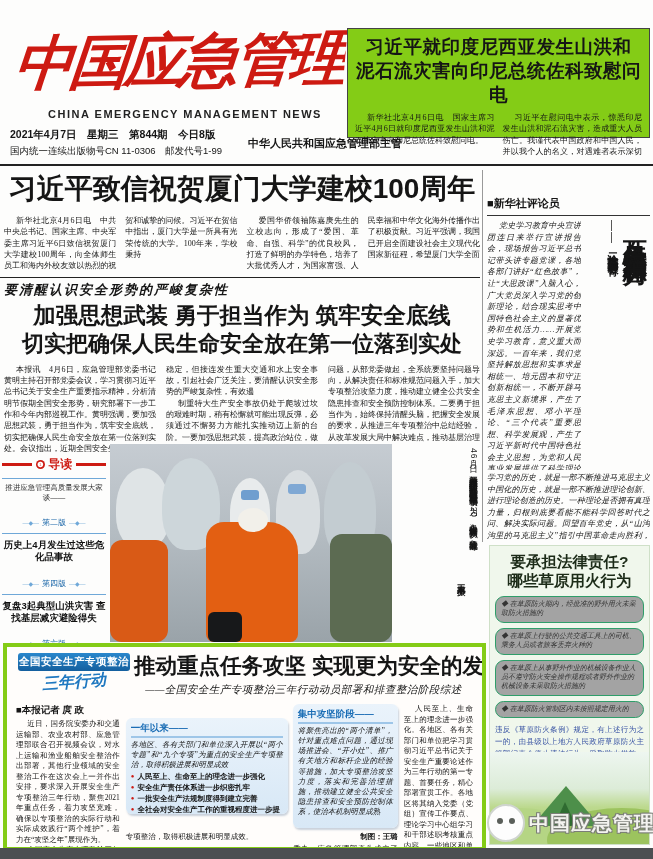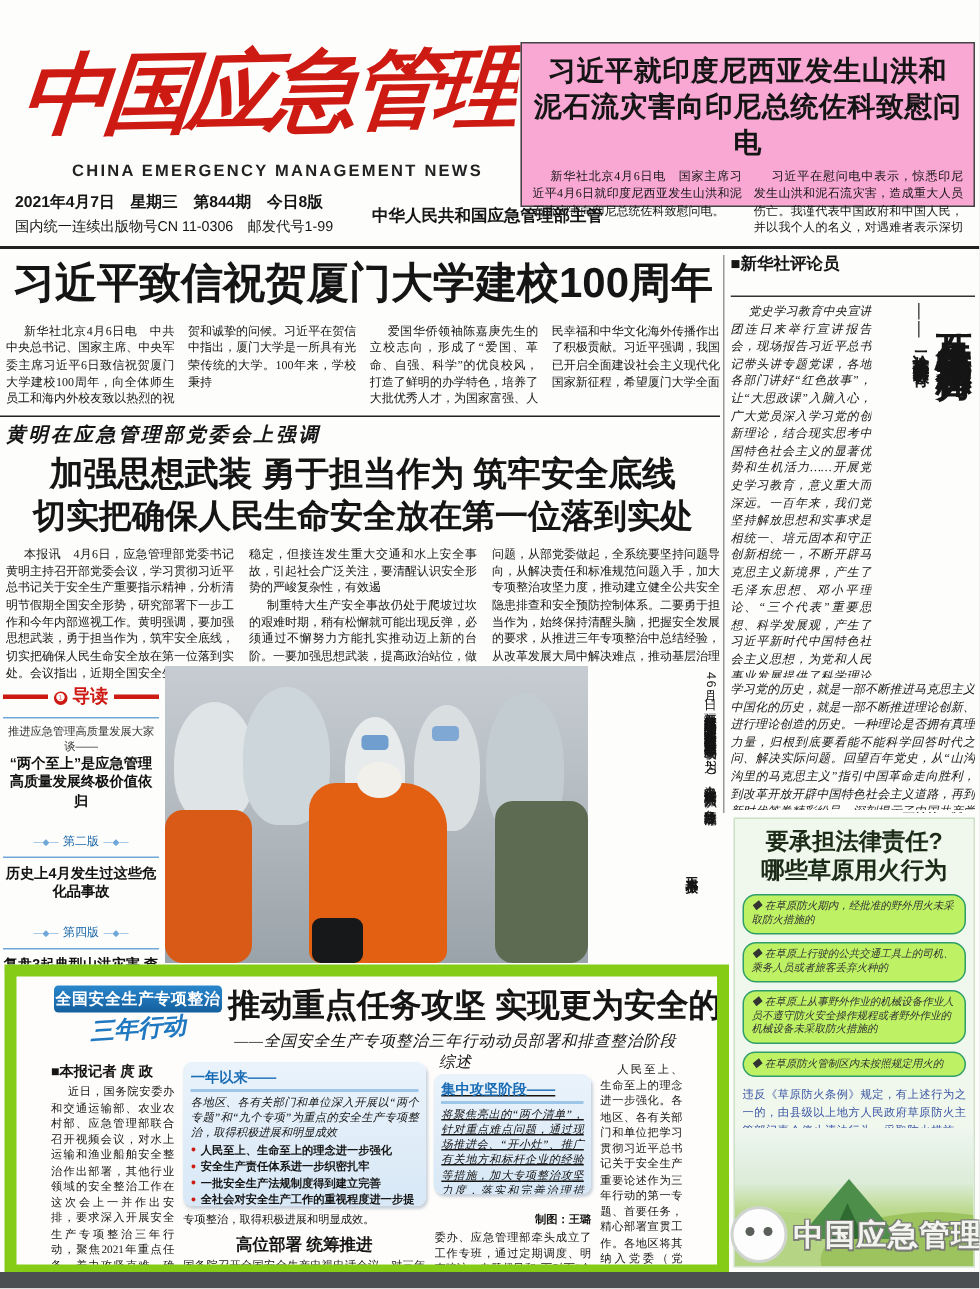--- a/index.html
+++ b/index.html
@@ -13,21 +13,21 @@
     font-family:"Liberation Serif", serif; transform:skewX(-6deg) rotate(-1deg);
     letter-spacing:-4px; white-space:nowrap; overflow:hidden; }
   .masthead-en { position:absolute; left:40px; top:108px; width:290px; text-align:center;
     font-family:"Liberation Sans", sans-serif; font-weight:bold; font-size:11px; letter-spacing:1.5px; color:#222; }
   .dateline { position:absolute; left:10px; top:128px; width:235px; font-family:"Liberation Sans", sans-serif; }
   .dateline .l1 { font-size:10.5px; font-weight:bold; }
   .dateline .l2 { font-size:9.5px; margin-top:3px; }
   .supervisor { position:absolute; left:248px; top:136px; width:160px; font-size:11px; font-weight:bold; font-family:"Liberation Sans", sans-serif; }
 
   .brief-box { position:absolute; left:347px; top:28px; width:303px; height:110px;
-    border:1px solid #444; padding:6px 7px 4px; background:#f9a8d4; }
+    border:1px solid #444; padding:6px 7px 4px; background:#84cc16; }
   .brief-hl { font-family:"Liberation Sans", sans-serif; font-weight:bold; font-size:18.5px;
     text-align:center; line-height:1.3; letter-spacing:0.5px; }
   .brief-body { margin-top:5px; column-count:2; column-gap:8px; font-size:8px; line-height:1.4;
     text-align:justify; height:46px; overflow:hidden; }
   .brief-body p { text-indent:1.5em; }
 
   .rule-top { position:absolute; left:0; top:164px; width:653px; height:2px; background:#222; }
   .vrule-right { position:absolute; left:482px; top:170px; width:1px; height:372px; background:#999; }
 
   
@@ -45,21 +45,21 @@
   .hm h2 { font-family:"Liberation Sans", sans-serif; font-weight:bold; text-align:center; line-height:1.25; }
   .hm .h2a { font-size:22.5px; margin-top:3px; white-space:nowrap; }
   .hm .h2b { font-size:22px; white-space:nowrap; }
   .hm .body { margin-top:6px; column-count:3; column-gap:10px; font-size:8px; line-height:1.42;
     text-align:justify; height:96px; overflow:hidden; }
   .hm .body p { text-indent:1.5em; }
 
   
   .comm { position:absolute; left:487px; top:168px; width:163px; height:374px; overflow:hidden; }
   .comm .byline { font-family:"Liberation Sans", sans-serif; font-weight:bold; font-size:11px;
-    border-bottom:1px solid #333; padding-bottom:14px; }
+    border-bottom:1px solid #333; padding-bottom:4px;margin-top:28px; }
   .comm .row { display:flex; margin-top:4px; }
   .comm .ktext { width:94px; font-style:italic; font-size:8px; line-height:1.45; text-align:justify;
     height:250px; overflow:hidden; }
   .comm .ktext p { text-indent:1.5em; }
   .comm .vblock { width:66px; display:flex; flex-direction:row-reverse; justify-content:flex-start; }
   .comm .vtitle { writing-mode:vertical-rl; font-family:"Liberation Sans", sans-serif; font-weight:bold;
     font-size:24px; letter-spacing:2px; line-height:1; }
   .comm .vsub { writing-mode:vertical-rl; font-weight:bold; font-size:11px; margin-right:3px; letter-spacing:1px; height:250px; }
   .comm .tail { font-style:italic; font-size:8px; line-height:1.45; text-align:justify; margin-top:2px; height:86px; overflow:hidden; }
   .comm .turn { font-size:8px; text-align:right; font-weight:bold; }
@@ -81,22 +81,22 @@
   
   .photo { position:absolute; left:110px; top:444px; width:282px; height:198px; overflow:hidden;
     background:linear-gradient(180deg,#c6ccd2 0%,#b4bcc2 45%,#9aa3a9 100%); }
   .ph-blob { position:absolute; border-radius:50% 50% 40% 40%; }
   .caption { position:absolute; left:396px; top:448px; width:84px; height:192px; display:flex; flex-direction:row-reverse; }
   .caption .cap { writing-mode:vertical-rl; font-size:8.5px; line-height:1.45; letter-spacing:0.5px;
     height:192px; font-family:"Liberation Sans", sans-serif; }
   .caption .credit { writing-mode:vertical-rl; font-size:8.5px; font-weight:bold; margin-left:2px; padding-top:130px; }
 
   
-  .camp { position:absolute; left:3px; top:643px; width:483px; height:208px; border:8px solid #84cc16;
-    background:#fffdfb; padding:4px 23px; overflow:hidden; }
+  .camp { position:absolute; left:3px; top:643px; width:483px; height:208px; border:4px solid #84cc16;
+    background:#fffdfb; padding:4px 9px; overflow:hidden; }
   .camp-head { position:relative; height:48px; }
   .badge { position:absolute; left:2px; top:2px; width:112px; }
   .badge .b1 { background:linear-gradient(180deg,#2a87cc,#145f9e); color:#fff; font-family:"Liberation Sans", sans-serif;
     font-weight:bold; font-size:10.5px; text-align:center; padding:2px 0; border-radius:3px; letter-spacing:0.5px; }
   .badge .b2 { color:#1f78c0; font-weight:bold; font-style:italic; font-size:16px; text-align:center;
     font-family:"Liberation Serif", serif; transform:rotate(-4deg); margin-top:1px; }
   .camp-title { margin-left:118px; text-align:center; }
   .camp-title .h { font-family:"Liberation Sans", sans-serif; font-weight:bold; font-size:21.5px; white-space:nowrap; }
   .camp-title .sub { font-style:italic; font-size:10.5px; margin-top:3px; letter-spacing:0.5px; }
   .camp-body { display:flex; gap:6px; margin-top:5px; }
@@ -107,33 +107,33 @@
   .cmid { width:272px; }
   .bluebox-row { display:flex; gap:5px;align-items:center; }
   .bbox { background:linear-gradient(180deg,#eaf3fb,#d8e8f6); border-radius:6px; padding:4px 5px; box-shadow:1px 2px 2px rgba(100,130,160,.35); }
   .bbox .bt { color:#1a6db5; font-family:"Liberation Sans", sans-serif; font-weight:bold; font-size:9.5px;
     border-bottom:2px solid #9ec6e8; padding-bottom:1px; margin-bottom:2px; }
   .bbox .intro { font-style:italic; font-size:7.5px; line-height:1.35; text-align:justify; }
   .bbox ul { list-style:none; margin-top:2px; }
   .bbox li { font-size:7.5px; font-weight:bold; line-height:1.45; font-family:"Liberation Sans", sans-serif; }
   .bbox li::before { content:"●"; color:#cd1a12; font-size:6px; margin-right:3px; vertical-align:1px; }
   .bb1 { width:162px; height:96px; overflow:hidden; }
-  .bb2 { width:105px; height:80px; overflow:hidden;text-decoration:underline; }
+  .bb2 { width:105px; height:124px; overflow:hidden; }
   .mid-bottom { display:flex; gap:6px; margin-top:4px; }
   .mb-l { width:162px; }
   .mb-r { width:105px; }
   .subhead { font-family:"Liberation Sans", sans-serif; font-weight:bold; font-size:11px; text-align:center; margin:3px 0 2px; }
   .mapcredit { font-size:7.5px; font-weight:bold; text-align:right; margin-bottom:2px; }
   .camp .c3 { width:78px; height:148px; overflow:hidden; }
 
   
   .grass { position:absolute; left:489px; top:545px; width:161px; height:300px; background:#f0f7ec;
     border:1px solid #cfe0c8; padding:6px 5px 0; overflow:hidden; }
   .grass .t { font-family:"Liberation Sans", sans-serif; font-weight:bold; font-size:15.5px; text-align:center; line-height:1.25; color:#1c2b18; }
-  .pill { background:#bef264; border:1.5px solid #2f9e6a; border-radius:9px; padding:3px 5px; margin-top:5px;
+  .pill { background:#a3a3a3; border:1.5px solid #2f9e6a; border-radius:9px; padding:3px 5px; margin-top:5px;
     font-style:italic; font-size:7px; line-height:1.35; color:#333; }
   .grass .law { margin-top:6px; font-size:7.5px; line-height:1.55; color:#3a55a4; text-align:justify; }
   .grass .law .red { color:#e62119; font-weight:bold; }
   .scene { position:absolute; left:0; bottom:0; width:100%; height:92px; overflow:hidden;
     background:linear-gradient(180deg,#eef6f0 0%,#dcecd8 40%,#bcd98e 60%,#a7cc6f 100%); }
   .hill { position:absolute; border-radius:50%; background:#b5d584; }
   .tent { position:absolute; left:42px; bottom:18px; width:0; height:0;
     border-left:34px solid transparent; border-right:34px solid transparent; border-bottom:40px solid #4d8f4a; }
   .tent-door { position:absolute; left:64px; bottom:18px; width:0; height:0;
     border-left:11px solid transparent; border-right:11px solid transparent; border-bottom:24px solid #2f6b31; }
@@ -178,21 +178,21 @@
     <h1>习近平致信祝贺厦门大学建校100周年</h1>
     <div class="body">
       <p>新华社北京4月6日电　中共中央总书记、国家主席、中央军委主席习近平6日致信祝贺厦门大学建校100周年，向全体师生员工和海内外校友致以热烈的祝贺和诚挚的问候。习近平在贺信中指出，厦门大学是一所具有光荣传统的大学。100年来，学校秉持</p>
       <p>爱国华侨领袖陈嘉庚先生的立校志向，形成了“爱国、革命、自强、科学”的优良校风，打造了鲜明的办学特色，培养了大批优秀人才，为国家富强、人民幸福和中华文化海外传播作出了积极贡献。习近平强调，我国已开启全面建设社会主义现代化国家新征程，希望厦门大学全面</p>
 
     </div>
   </div>
   <div class="rule-mid"></div>
 
   <div class="hm">
-    <div class="kicker">黄明在应急管理部党委会上强调</div>
+    <div class="kicker">要清醒认识安全形势的严峻复杂性</div>
     <h2 class="h2a">加强思想武装 勇于担当作为 筑牢安全底线</h2>
     <h2 class="h2b">切实把确保人民生命安全放在第一位落到实处</h2>
     <div class="body">
       <p>本报讯　4月6日，应急管理部党委书记黄明主持召开部党委会议，学习贯彻习近平总书记关于安全生产重要指示精神，分析清明节假期全国安全形势，研究部署下一步工作和今年内部巡视工作。黄明强调，要加强思想武装，勇于担当作为，筑牢安全底线，切实把确保人民生命安全放在第一位落到实处。会议指出，近期全国安全生产形势总体稳定，但接连发生重大交通和水上安全事故，引起社会广泛关注，要清醒认识安全形势的严峻复杂性，有效遏</p>
       <p>制重特大生产安全事故仍处于爬坡过坎的艰难时期，稍有松懈就可能出现反弹，必须通过不懈努力方能扎实推动迈上新的台阶。一要加强思想武装，提高政治站位，做好安全生产工作，最根本的是解决思想认识问题，从部党委做起，全系统要坚持问题导向，从解决责任和标准规范问题入手，加大专项整治攻坚力度，推动建立健全公共安全隐患排查和安全预防控制体系。二要勇于担当作为，始终保持清醒头脑，把握安全发展的要求，从推进三年专项整治中总结经验，从改革发展大局中解决难点，推动基层治理水平明显提升。</p>
 
     </div>
   </div>
 
   <div class="comm">
@@ -211,21 +211,20 @@
   </div>
 
   <div class="guide">
     <div class="hd">
       <span class="bar"></span>
       <span class="txt"><span class="dot">❶</span> <span>导读</span></span>
       <span class="bar"></span>
     </div>
     <div class="gitem">
       <div class="kick">推进应急管理高质量发展大家谈——</div>
-      <div class="t">“两个至上”是应急管理高质量发展终极价值依归</div>
       <div class="pg">第二版</div>
     </div>
     <div class="gitem">
       <div class="t">历史上4月发生过这些危化品事故</div>
       <div class="pg">第四版</div>
     </div>
     <div class="gitem">
       <div class="t">复盘3起典型山洪灾害 查找基层减灾避险得失</div>
       <div class="pg">第六版</div>
     </div>

